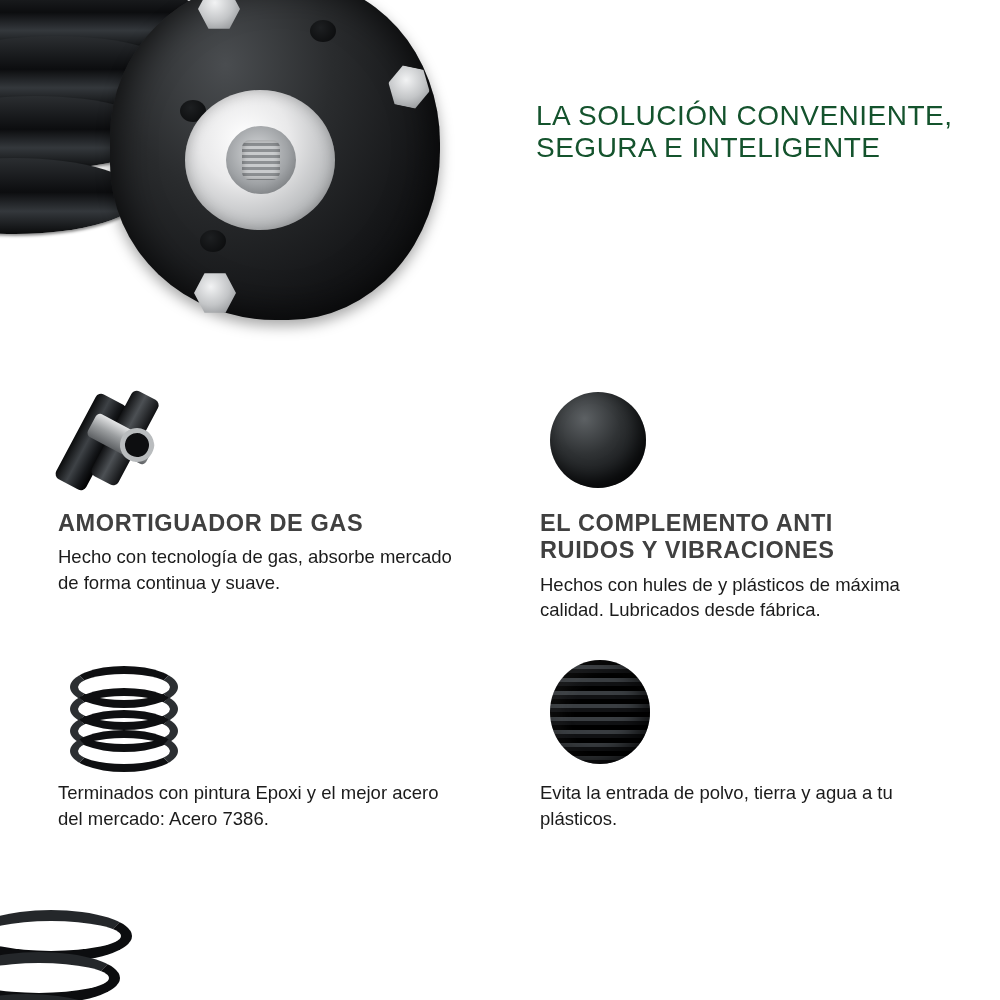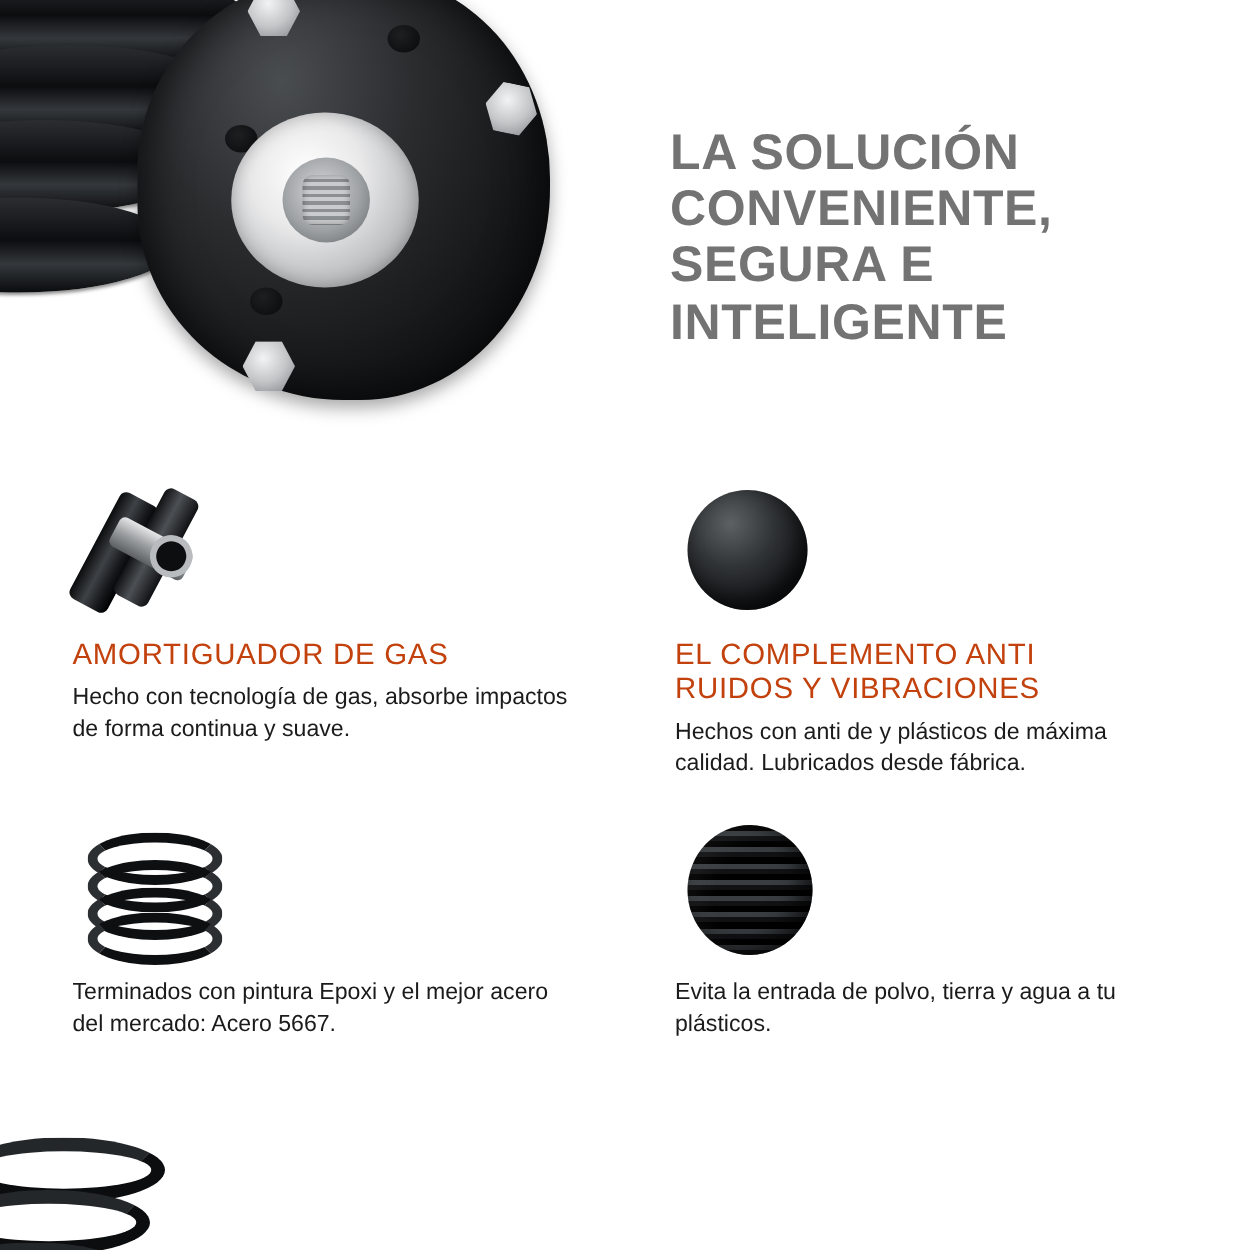--- a/index.html
+++ b/index.html
@@ -96,24 +96,24 @@
     border-radius: 50%;
     background: radial-gradient(circle at 40% 35%, #1d1f21 0%, #08090a 100%);
   }
 
   
   .headline {
     position: absolute;
     left: 536px;
     top: 100px;
     width: 420px;
-    color: #737373;
-    font-size: 40px;
+    color: #14532d;
+    font-size: 28px;
     line-height: 1.13;
-    font-weight: bold;
+    font-weight: normal;
     letter-spacing: 0.5px;
     text-transform: uppercase;
   }
 
   
   .features {
     position: absolute;
     left: 0;
     top: 390px;
     width: 1000px;
@@ -128,23 +128,23 @@
   }
   .feature.col2 { padding-left: 40px; padding-right: 84px; }
 
   .feature-icon {
     position: relative;
     width: 110px;
     height: 110px;
     margin-bottom: 10px;
   }
   .feature-title {
-    color: #c2410c;
+    color: #404040;
     font-size: 23.5px;
-    font-weight: normal;
+    font-weight: bold;
     line-height: 1.17;
     letter-spacing: 0.6px;
     text-transform: uppercase;
     margin-bottom: 7px;
   }
   .feature-desc {
     color: #1b1b1b;
     font-size: 18.5px;
     line-height: 1.38;
     max-width: 400px;
@@ -310,41 +310,41 @@
     <div class="feature">
       <div class="feature-icon">
         <div class="icon-shock">
           <div class="body"></div>
           <div class="body2"></div>
           <div class="collar"></div>
           <div class="eyelet"></div>
         </div>
       </div>
       <div class="feature-title">Amortiguador de gas</div>
-      <div class="feature-desc">Hecho con tecnología de gas, absorbe impactos de forma continua y suave.</div>
+      <div class="feature-desc">Hecho con tecnología de gas, absorbe mercado de forma continua y suave.</div>
     </div>
 
     <div class="feature col2">
       <div class="feature-icon">
         <div class="icon-puck"></div>
       </div>
       <div class="feature-title">El complemento anti ruidos y vibraciones</div>
-      <div class="feature-desc">Hechos con anti de y plásticos de máxima calidad. Lubricados desde fábrica.</div>
+      <div class="feature-desc">Hechos con hules de y plásticos de máxima calidad. Lubricados desde fábrica.</div>
     </div>
 
     <div class="feature">
       <div class="feature-icon">
         <div class="icon-spring">
           <div class="turn t1"></div>
           <div class="turn t2"></div>
           <div class="turn t3"></div>
           <div class="turn t4"></div>
         </div>
       </div>
-      <div class="feature-desc">Terminados con pintura Epoxi  y el mejor acero del mercado: Acero 5667.</div>
+      <div class="feature-desc">Terminados con pintura Epoxi  y el mejor acero del mercado: Acero 7386.</div>
     </div>
 
     <div class="feature col2">
       <div class="feature-icon">
         <div class="icon-boot"></div>
       </div>
       <div class="feature-desc">Evita la entrada de polvo, tierra y agua a tu plásticos.</div>
     </div>
 
   </div>

